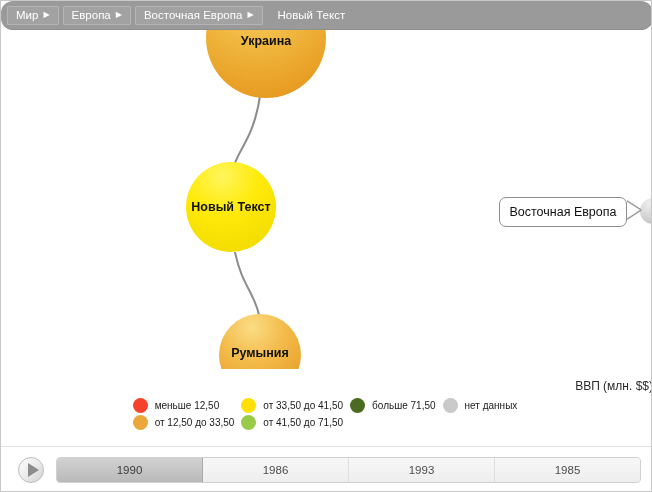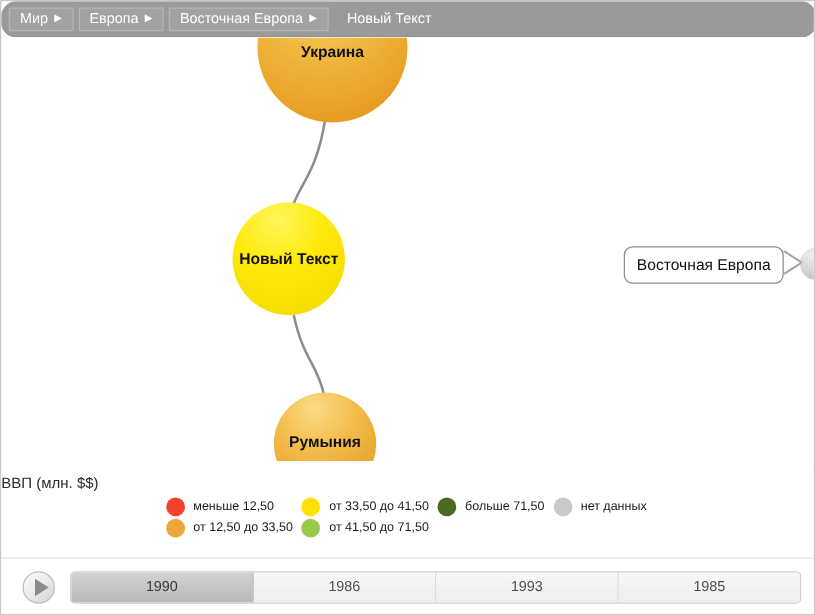--- a/index.html
+++ b/index.html
@@ -127,21 +127,21 @@
   #legend {
     position: absolute;
     left: 0;
     top: 378px;
     width: 652px;
     height: 62px;
     z-index: 6;
     background: #ffffff;
   }
   #legend-title {
-    text-align: left;
+    text-align: right;
     font-size: 12px;
     color: #2b2b2b;
     margin: 0 0 5px 0;
     padding: 0;
     line-height: 14px;
   }
   #legend-rows {
     display: flex;
     justify-content: center;
   }

